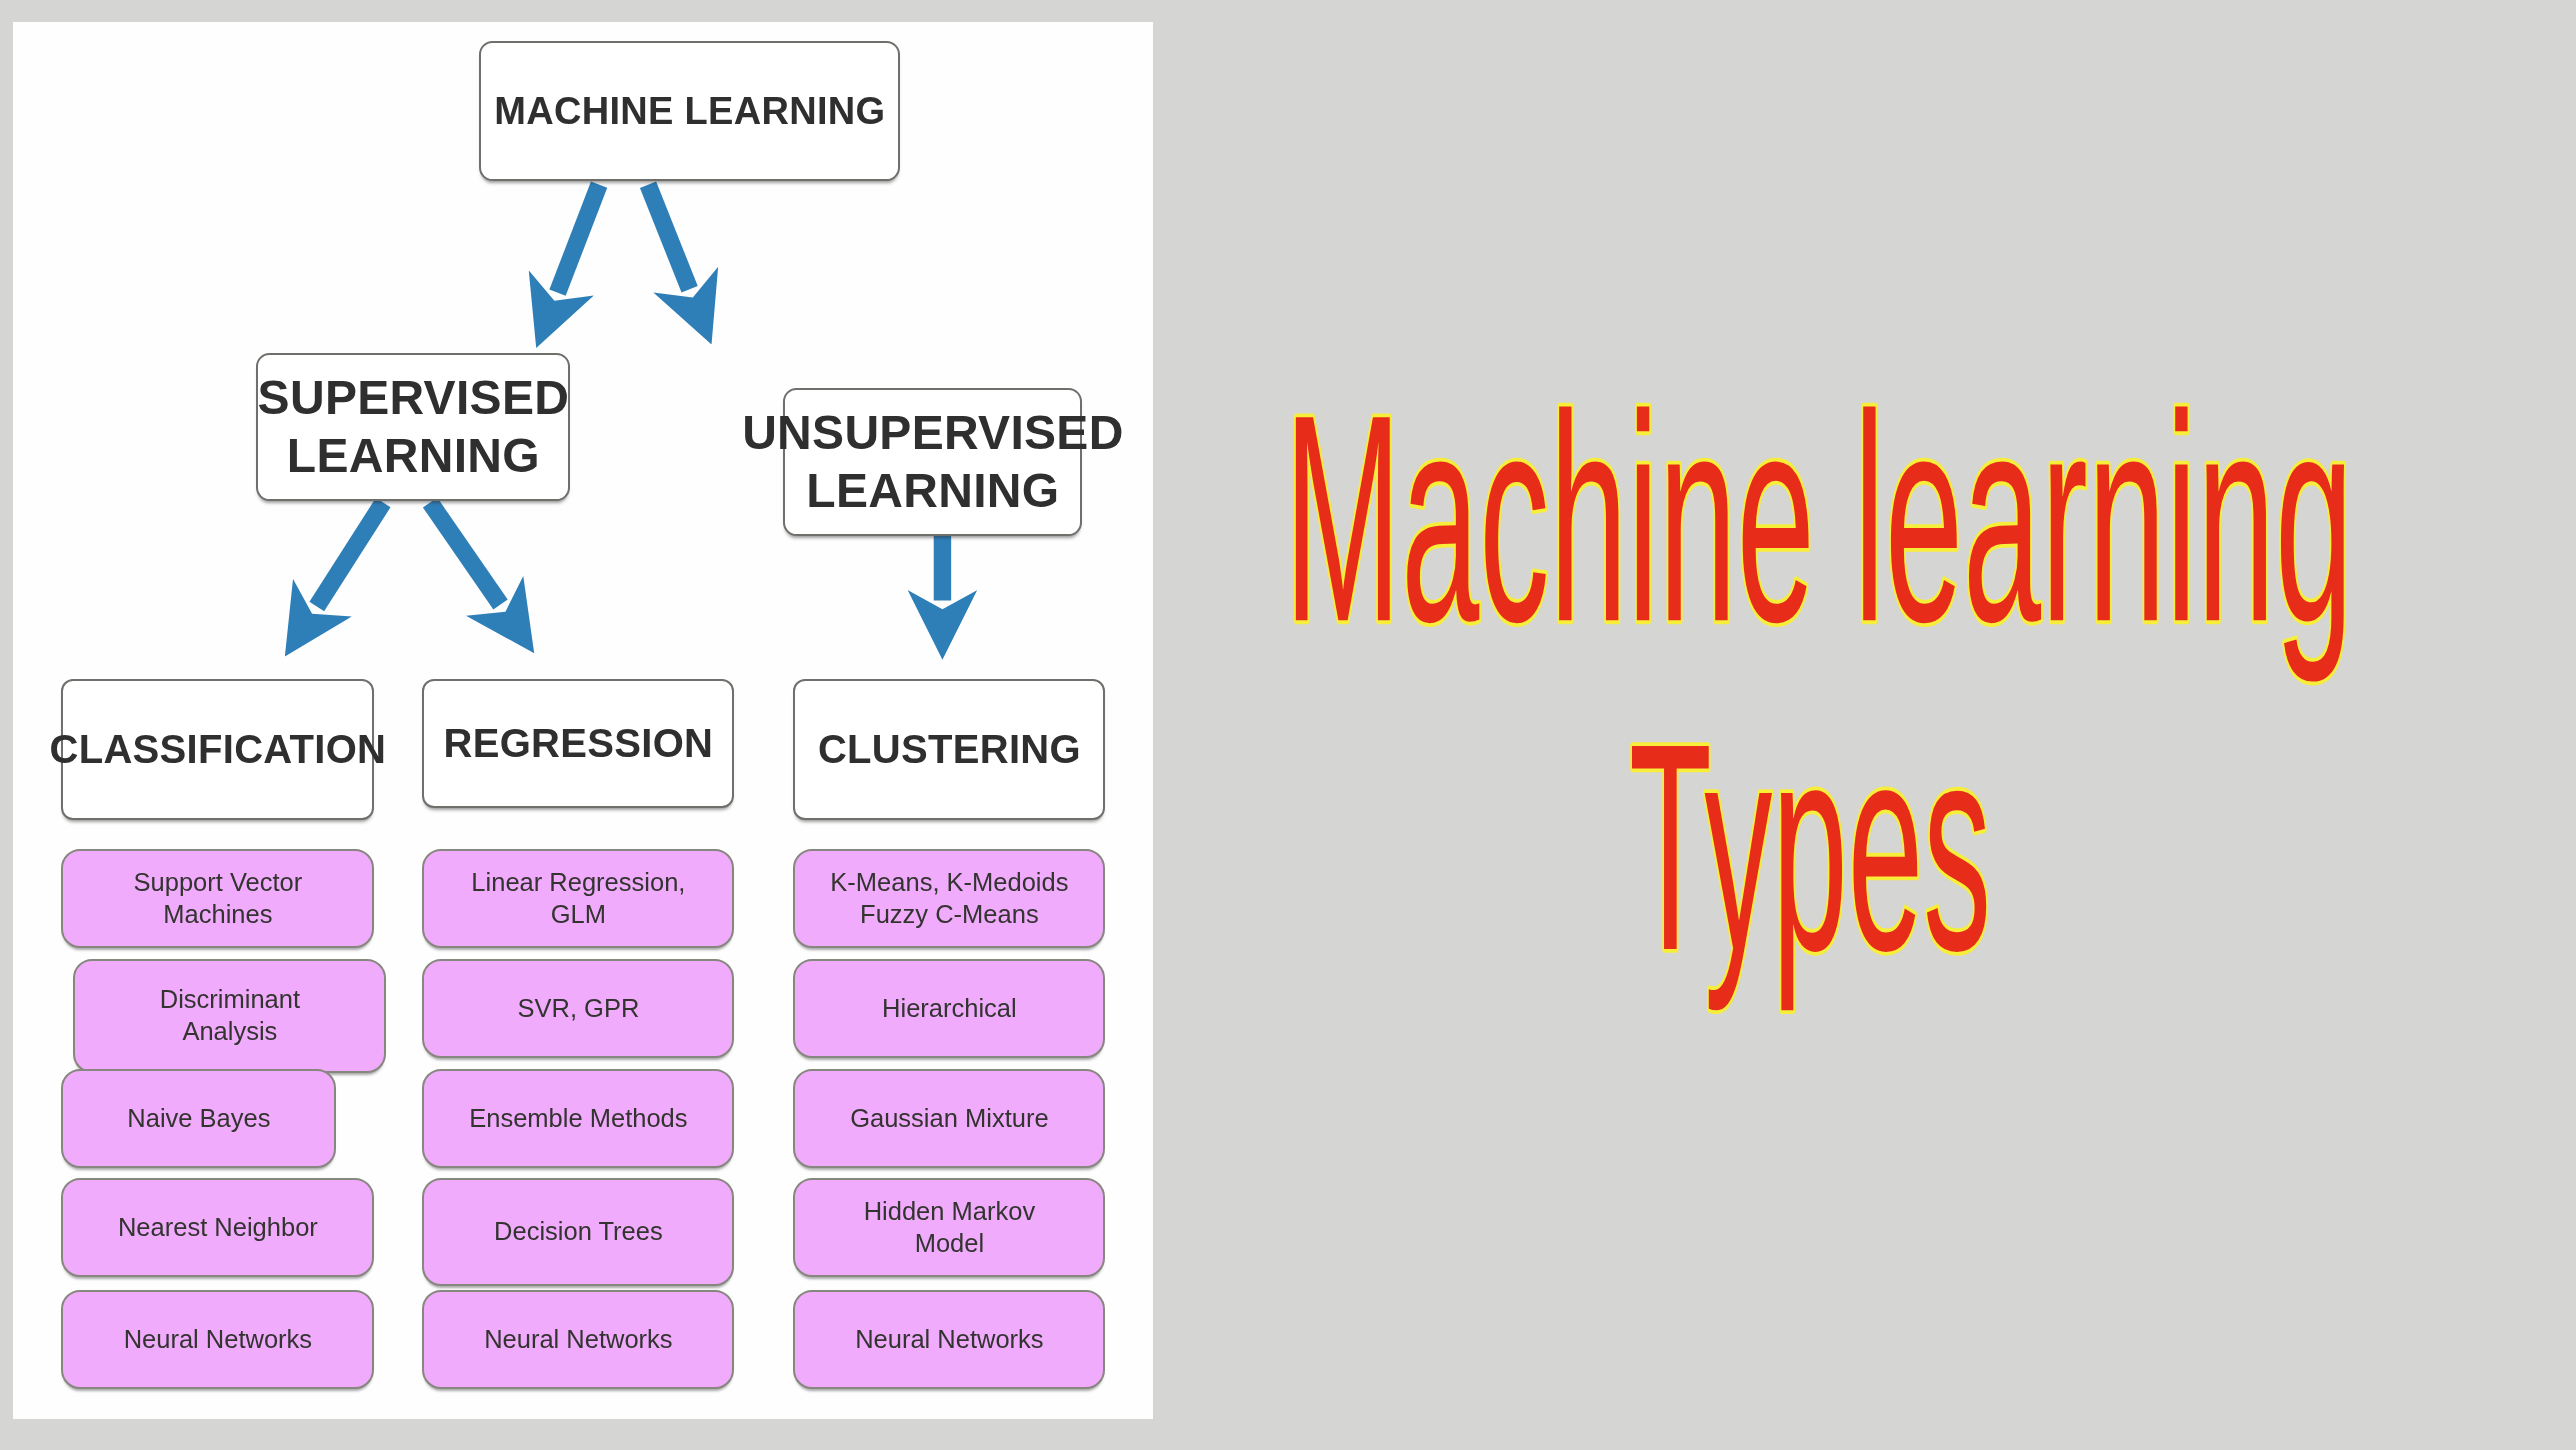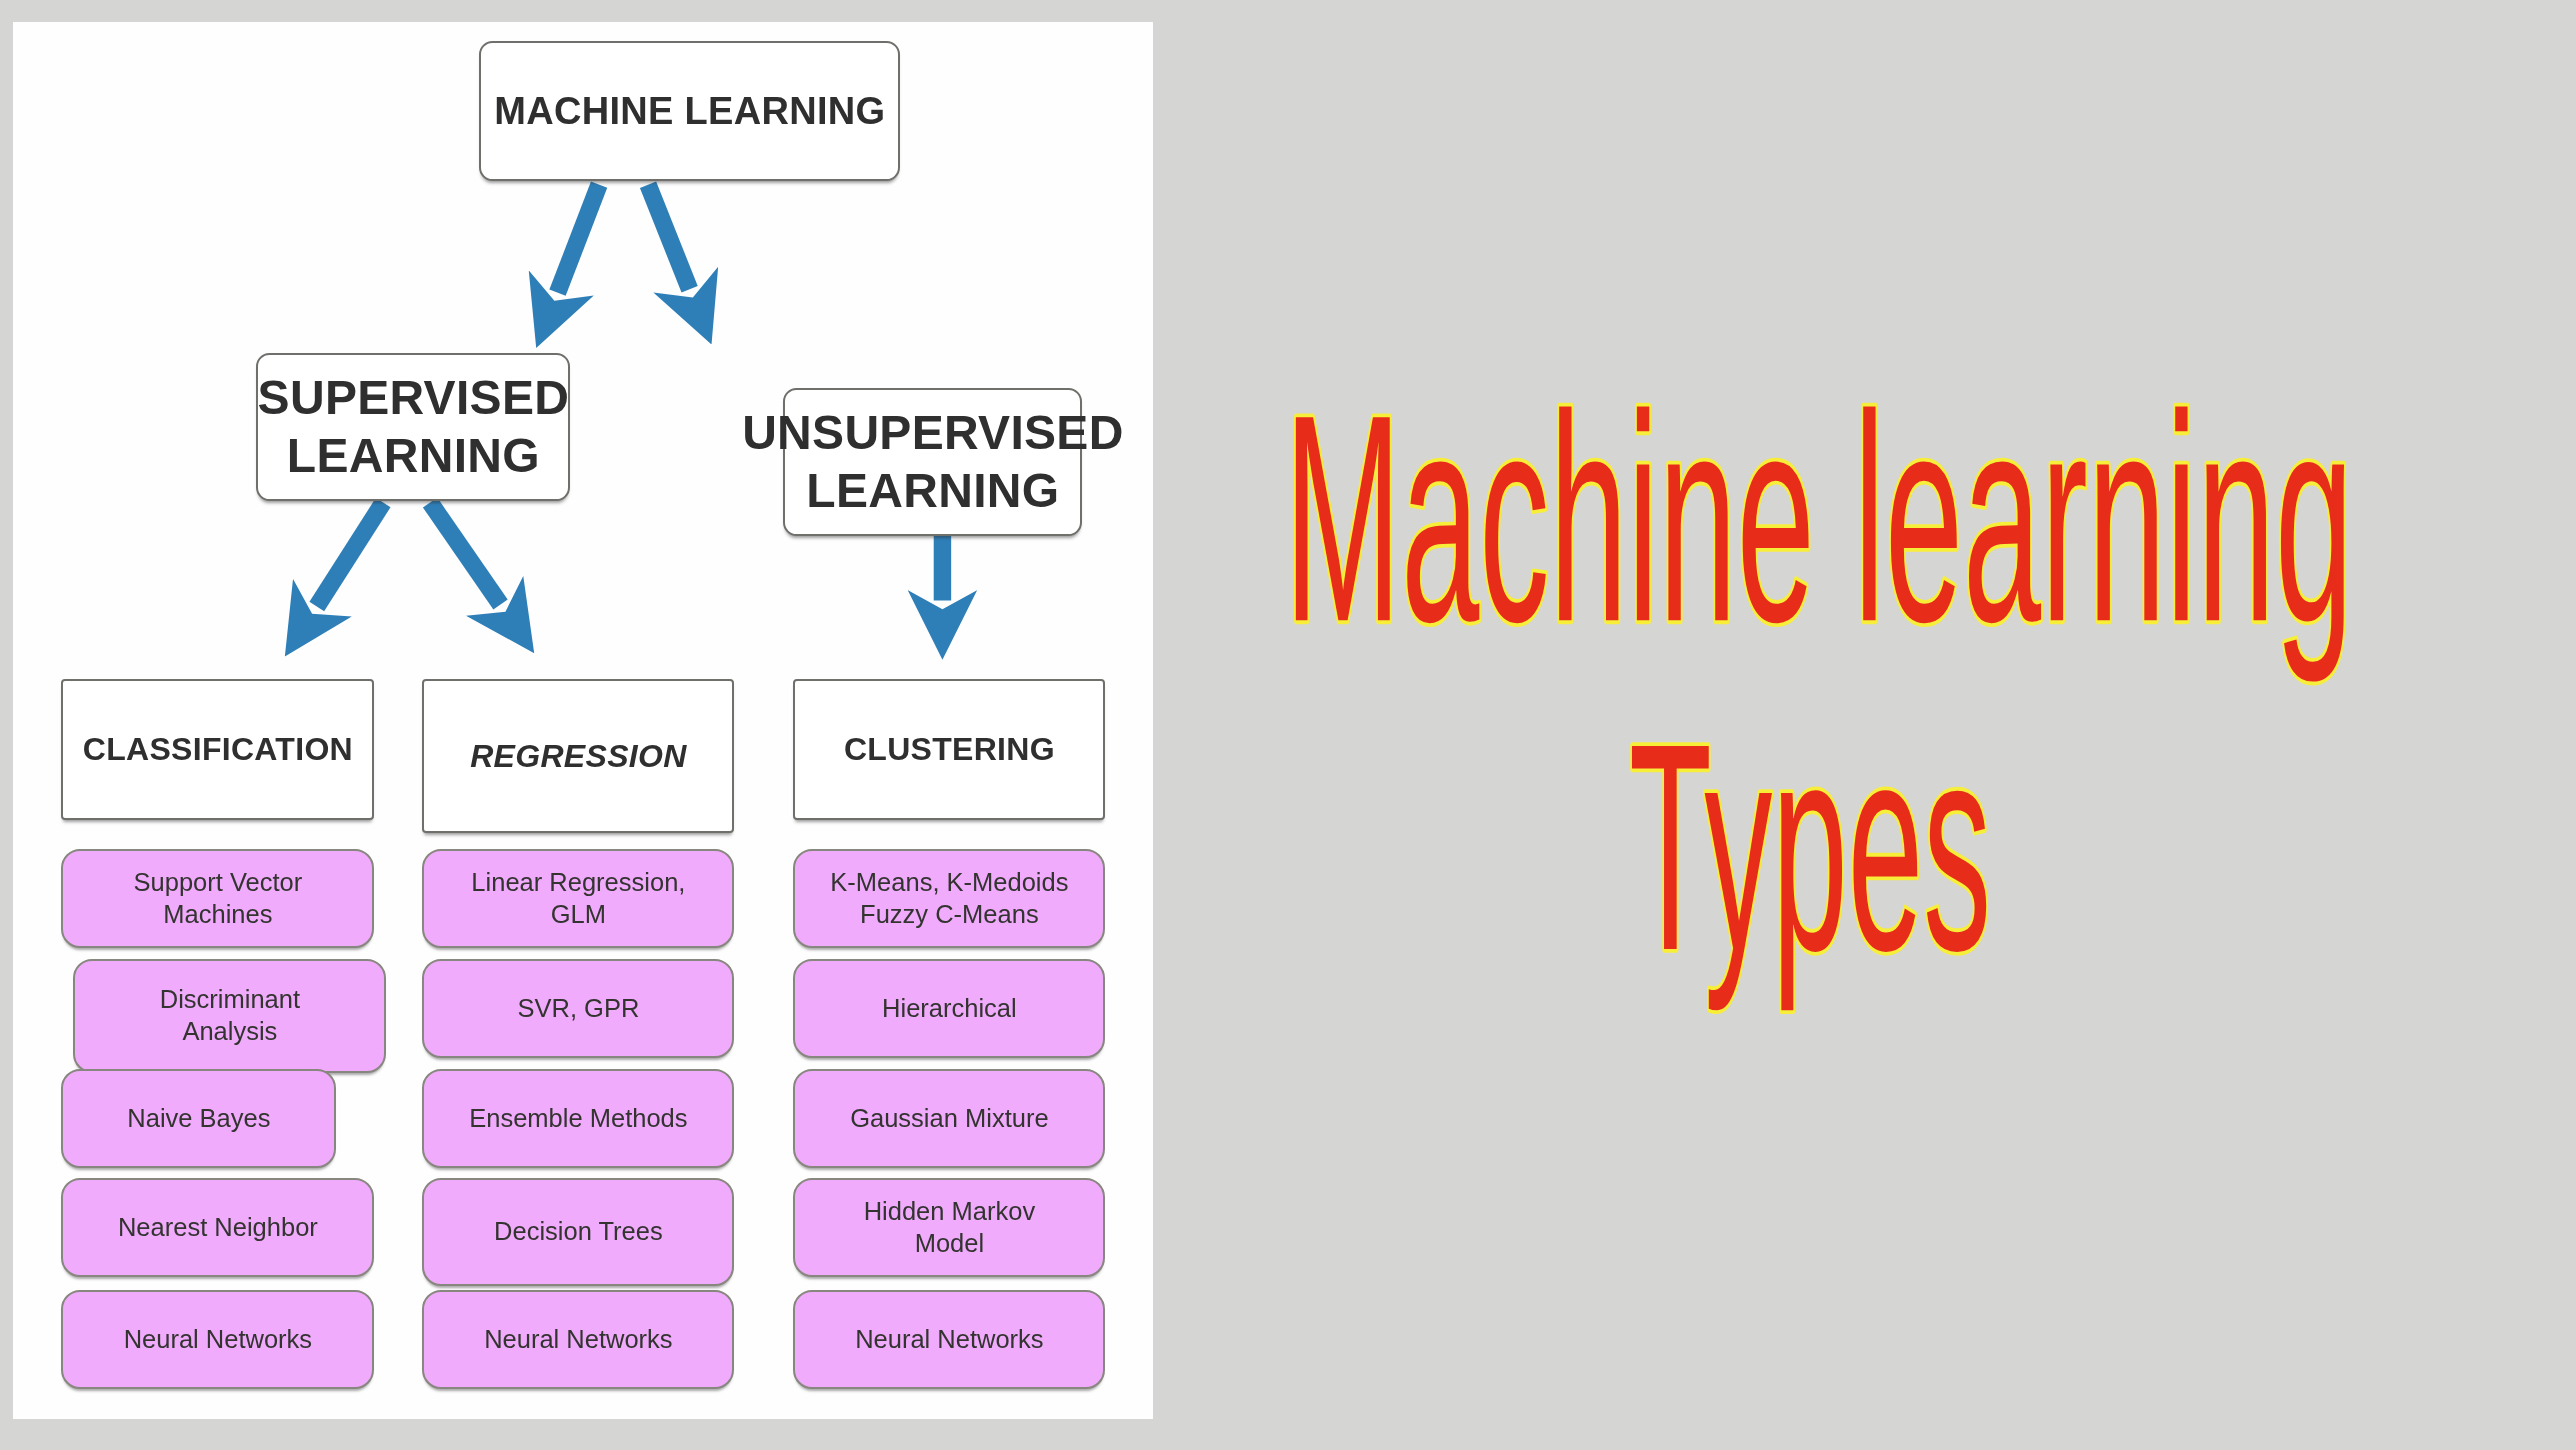--- a/index.html
+++ b/index.html
@@ -30,21 +30,21 @@
   .node {
     background: #ffffff;
     border: 2.7px solid #6f6f6b;
     border-radius: 13.4px;
     box-shadow: 0 4px 3.4px -2px rgba(40,40,40,.45);
     font-weight: bold;
     letter-spacing: 0.3px;
   }
   .root   { font-size: 38px; }
   .branch { font-size: 48px; line-height: 1.2; }
-  .header { font-size: 32px; border-radius: 4px; }
+  .header { font-size: 40px; border-radius: 12px; }
   .leaf {
     background: #f0abfc;
     border: 2px solid #88877f;
     border-radius: 19px;
     box-shadow: 0 4px 2.7px -2px rgba(40,40,40,.4);
     font-size: 25.5px; line-height: 1.25;
     color: #333330;
   }
 
   
@@ -82,21 +82,21 @@
     </svg>
 
     <div class="box node root" style="left:466px; top:19px; width:421px; height:140px;">MACHINE LEARNING</div>
 
     <div class="box node branch" style="left:243px; top:331px; width:314px; height:148px;">SUPERVISED
 LEARNING</div>
     <div class="box node branch" style="left:770px; top:331px; width:299px; height:148px;margin-top:35px;">UNSUPERVISED
 LEARNING</div>
 
     <div class="box node header" style="left:48px; top:657px; width:313px; height:141px;">CLASSIFICATION</div>
-    <div class="box node header" style="left:409px; top:657px; width:312px; height:154px;font-style:italic;">REGRESSION</div>
+    <div class="box node header" style="left:409px; top:657px; width:312px; height:129px;">REGRESSION</div>
     <div class="box node header" style="left:780px; top:657px; width:312px; height:141px;">CLUSTERING</div>
 
     <div class="box leaf" style="left:48px; top:827px; width:313px; height:99px;">Support Vector
 Machines</div>
     <div class="box leaf" style="left:60px; top:937px; width:313px; height:114px;">Discriminant
 Analysis</div>
     <div class="box leaf" style="left:48px; top:1047px; width:275px; height:99px;">Naive Bayes</div>
     <div class="box leaf" style="left:48px; top:1156px; width:313px; height:99px;">Nearest Neighbor</div>
     <div class="box leaf" style="left:48px; top:1268px; width:313px; height:99px;">Neural Networks</div>
 

